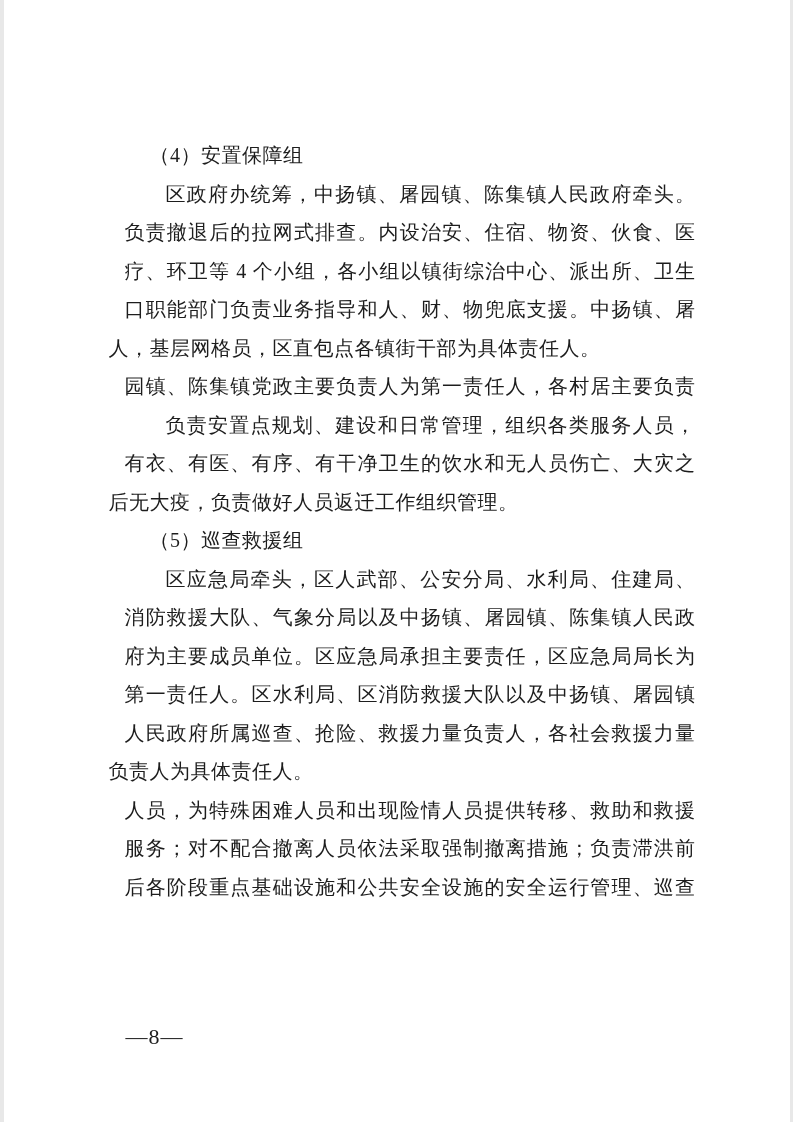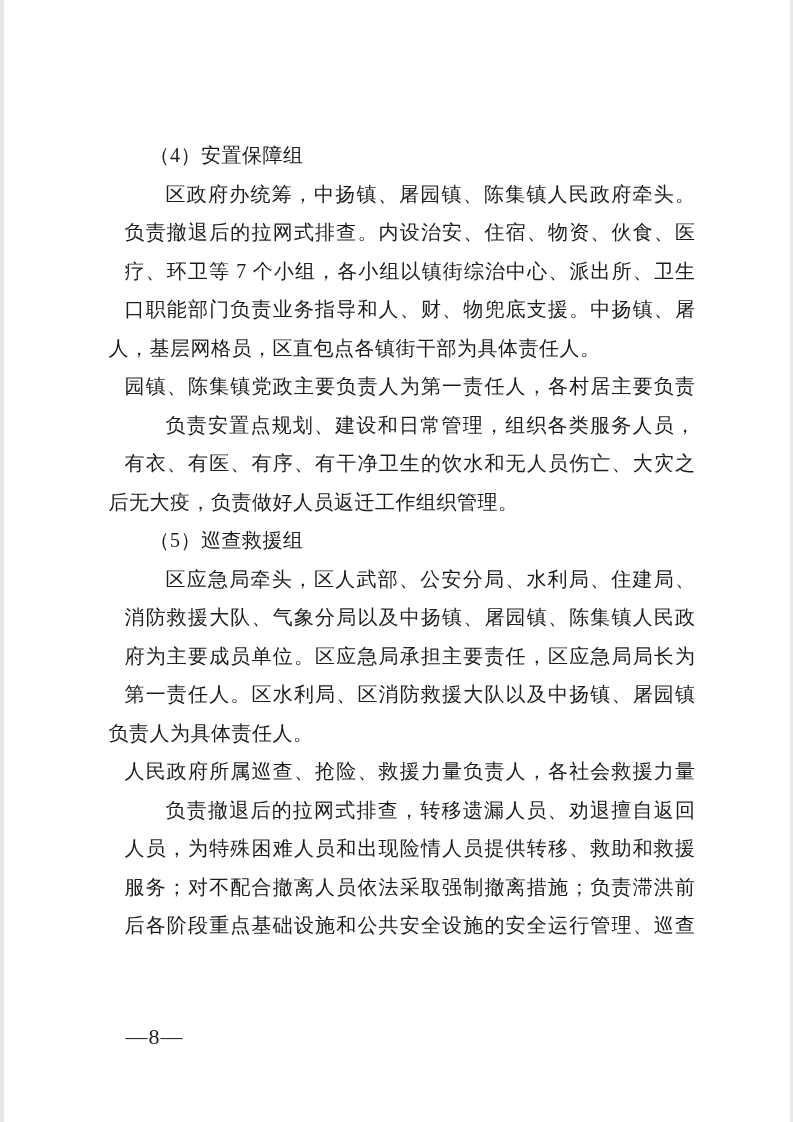--- a/index.html
+++ b/index.html
@@ -52,33 +52,32 @@
   }
 </style>
 </head>
 <body>
 
 <div class="page" style="background: rgb(255, 255, 255); color: rgb(29, 29, 29);">
   <div class="text-block">
       <div class="line indent">（4）安置保障组</div>
       <div class="line indent justify">区政府办统筹，中扬镇、屠园镇、陈集镇人民政府牵头。</div>
       <div class="line justify">负责撤退后的拉网式排查。内设治安、住宿、物资、伙食、医</div>
-      <div class="line justify">疗、环卫等 7 个小组，各小组以镇街综治中心、派出所、卫生</div>
+      <div class="line justify">疗、环卫等 4 个小组，各小组以镇街综治中心、派出所、卫生</div>
       <div class="line justify">口职能部门负责业务指导和人、财、物兜底支援。中扬镇、屠</div>
       <div class="line">人，基层网格员，区直包点各镇街干部为具体责任人。</div>
       <div class="line justify">园镇、陈集镇党政主要负责人为第一责任人，各村居主要负责</div>
       <div class="line indent justify">负责安置点规划、建设和日常管理，组织各类服务人员，</div>
       <div class="line justify">有衣、有医、有序、有干净卫生的饮水和无人员伤亡、大灾之</div>
       <div class="line">后无大疫，负责做好人员返迁工作组织管理。</div>
       <div class="line indent">（5）巡查救援组</div>
       <div class="line indent justify">区应急局牵头，区人武部、公安分局、水利局、住建局、</div>
       <div class="line justify">消防救援大队、气象分局以及中扬镇、屠园镇、陈集镇人民政</div>
       <div class="line justify">府为主要成员单位。区应急局承担主要责任，区应急局局长为</div>
       <div class="line justify">第一责任人。区水利局、区消防救援大队以及中扬镇、屠园镇</div>
+      <div class="line justify">人民政府所属巡查、抢险、救援力量负责人，各社会救援力量</div>
       <div class="line">负责人为具体责任人。</div>
-      <div class="line justify">人民政府所属巡查、抢险、救援力量负责人，各社会救援力量</div>
-      <div class="line indent justify">负责撤退后的拉网式排查，转移遗漏人员、劝退擅自返回</div>
       <div class="line justify">人员，为特殊困难人员和出现险情人员提供转移、救助和救援</div>
       <div class="line justify">服务；对不配合撤离人员依法采取强制撤离措施；负责滞洪前</div>
       <div class="line justify">后各阶段重点基础设施和公共安全设施的安全运行管理、巡查</div>
     </div>
   <div class="page-footer">—8—</div>
 </div>
 
 </body></html>

